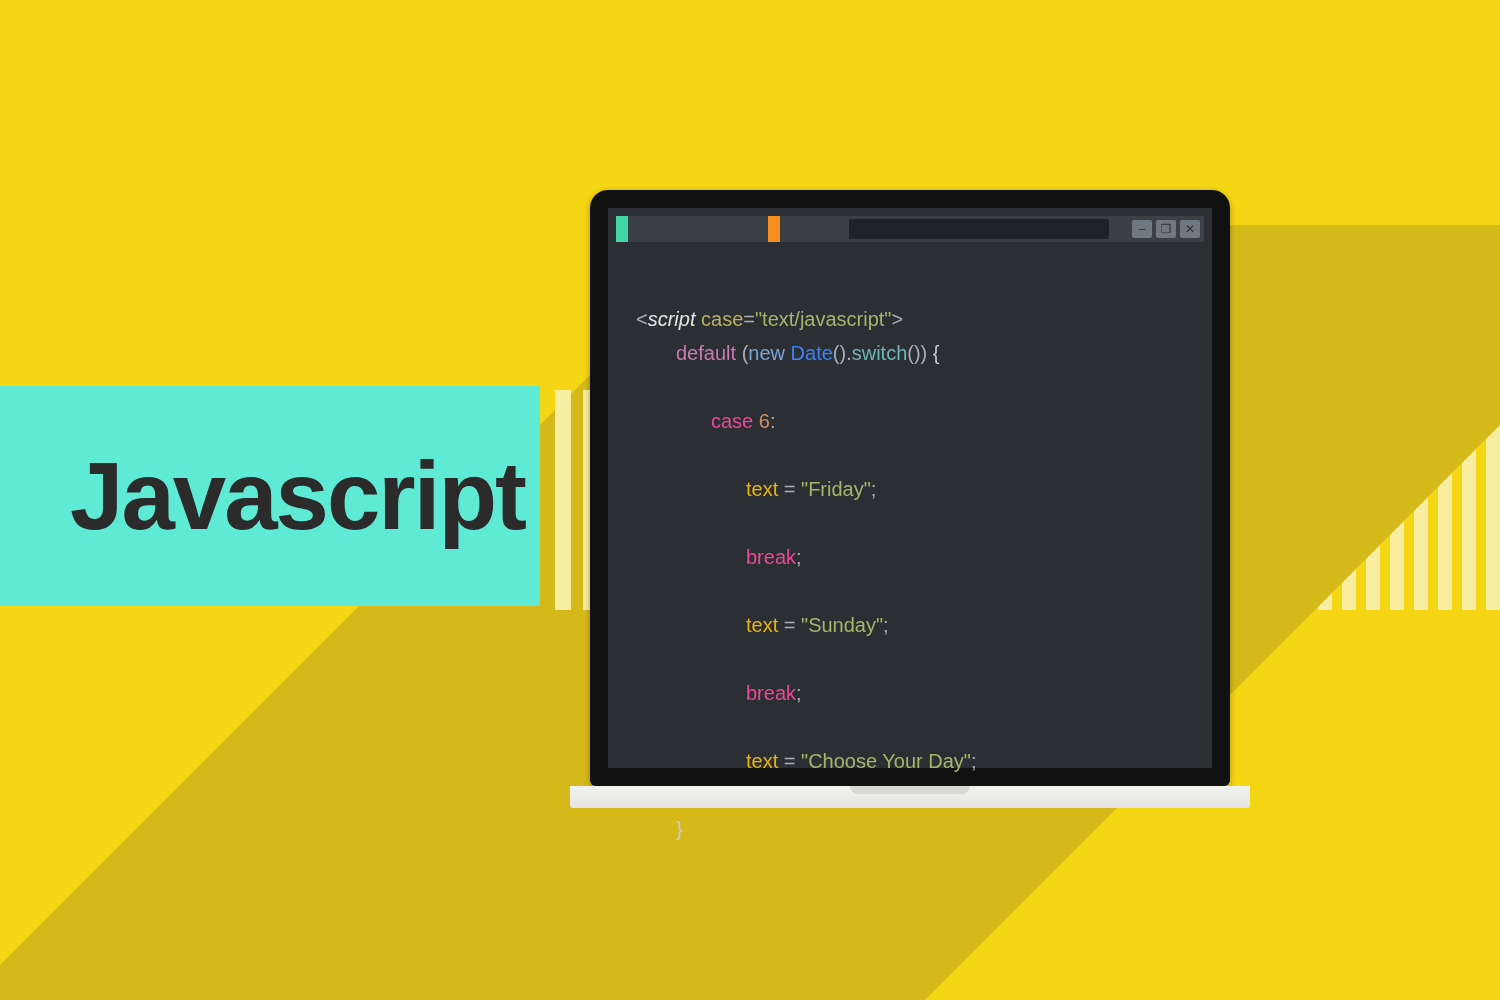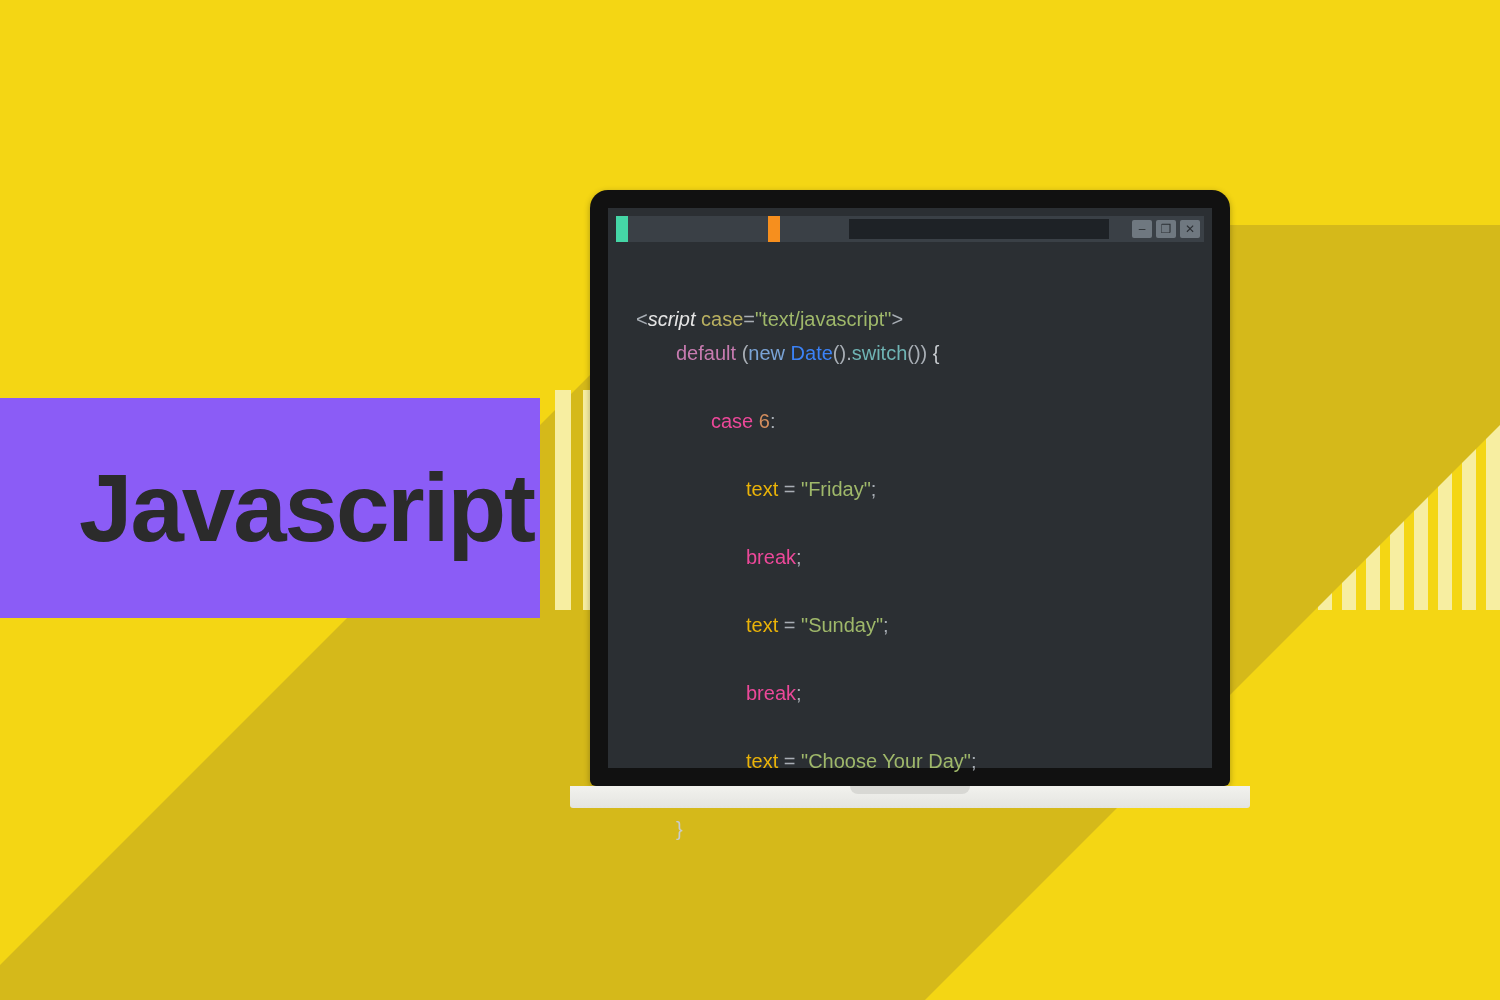--- a/index.html
+++ b/index.html
@@ -9,28 +9,27 @@
     background: #f4d614;
     font-family: Arial, Helvetica, sans-serif;
     position: relative;
     overflow: hidden;
   }
 
   
   .title-band {
     position: absolute;
     left: 0;
-    top: 398px;
+    top: 386px;
     height: 220px;
     width: 540px;
-    background: #8b5cf6;
+    background: #5eead4;
     z-index: 3;
     display: flex;
     align-items: center;
-    padding-left: 9px;
   }
   .title-text {
     padding-left: 70px;
     font-size: 96px;
     font-weight: 700;
     color: #2b2b2b;
     letter-spacing: -2px;
   }
   .stripes-left {
     position: absolute;

